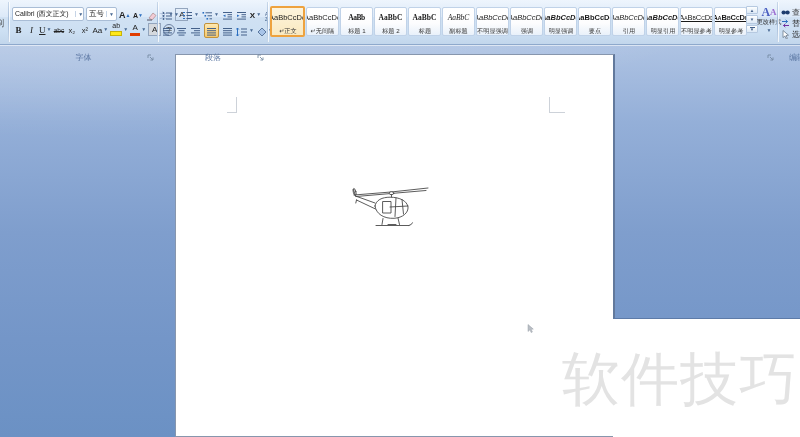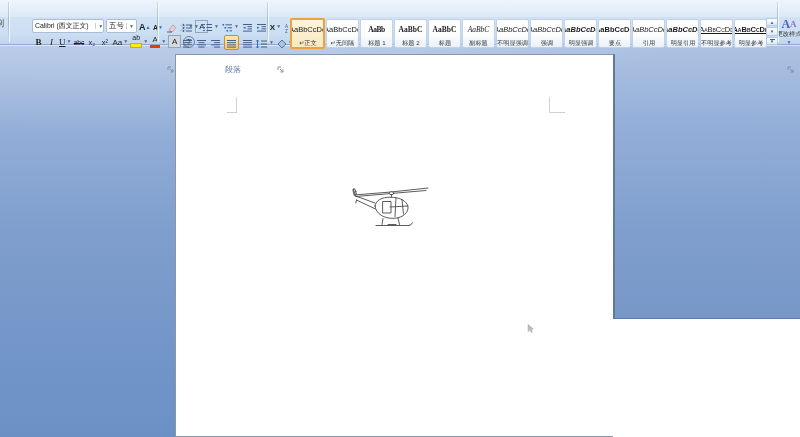--- a/index.html
+++ b/index.html
@@ -4,21 +4,21 @@
 <style>
   html,body{margin:0;padding:0;background:#fff;}
   #stage{position:relative;width:800px;height:437px;overflow:hidden;font-family:"Liberation Sans",sans-serif;}
 
   
   .ribbon{position:absolute;left:0;top:0;width:800px;height:44px;z-index:10;
     background:linear-gradient(#eef5fd 0%,#dce9f8 38%,#d0e1f3 40%,#cde0f3 70%,#c2d6ec 100%);
     border-bottom:1px solid #8ea9cc;box-shadow:0 1px 0 rgba(255,255,255,.55);}
   .gsep{position:absolute;top:2px;bottom:2px;width:1px;
     background:linear-gradient(#c9d8ea,#9fb8d6 50%,#c9d8ea);box-shadow:1px 0 0 rgba(255,255,255,.75);}
-  .grp{position:absolute;top:16px;height:59px;margin-left:20px;}
+  .grp{position:absolute;top:4px;height:59px;}
   .grp-label{position:absolute;bottom:0;left:0;right:0;text-align:center;font-size:8px;line-height:11px;color:#5a76a2;white-space:nowrap;}
   .launcher{position:absolute;bottom:2px;right:3px;opacity:.85;}
   .frow{position:absolute;display:flex;align-items:center;gap:2px;}
   .cmb{display:flex;align-items:center;height:12px;background:#fff;border:1px solid #a9bdd6;border-radius:2px;font-size:7.5px;color:#222;padding:0 2px;white-space:nowrap;}
   .car{margin-left:2px;padding-left:2px;border-left:1px solid #c6d4e6;font-size:5px;color:#4a6a94;}
   .ric{height:13px;min-width:11px;display:inline-flex;align-items:flex-end;justify-content:center;font-size:9px;color:#222;position:relative;line-height:11px;}
   .dar{font-size:5px;color:#4a6a94;margin-left:1px;align-self:center;}
   .serif{font-family:"Liberation Serif",serif;}
   .hl-btn{background:linear-gradient(#fee8b0,#fbd98d 45%,#f6c96d);border:1px solid #c2923b;border-radius:2px;padding:0 1px;}
   .boxA{border:1px solid #93a5bd;width:11px;height:11px;display:inline-flex;align-items:center;justify-content:center;font-size:8px;}
@@ -140,20 +140,21 @@
             </span>
           <span class="dar">▼</span>
         </span>
         <span class="ric">
           <span class="boxA" style="background:#d5d9de">A</span>
         </span>
         <span class="ric">
           <span class="circA">字</span>
         </span>
       </div>
+      <div class="grp-label">字体</div>
       <svg class="launcher" width="7" height="7">
           <path d="M1,1 H4 M1,1 V4 M3,3 L6,6 M6,3.4 V6 H3.4" stroke="#73879f" fill="none" stroke-width="1"></path>
         </svg>
     </div>
 
     <div class="gsep" style="left:157px"></div>
 
     <div class="grp" style="left:159px;width:108px">
       <div class="frow" style="top:4px;left:3px;gap:3px">
         <span class="ric">
@@ -397,18 +398,19 @@
         <path d="M31,36.5 L30,42.5"></path>
         <path d="M46,36 L47.5,42.5"></path>
         <path d="M24,43.5 L57,43.5"></path>
         <path d="M57,43.5 Q60,42.8 60.5,40.8"></path>
         <path d="M36,42.5 L44,42.5"></path>
       </g>
     </svg>
   </div>
 
   <div class="white-corner"></div>
+  <div class="watermark">软件技巧</div>
 
   <svg class="cursor" width="8" height="10" viewBox="0 0 8 10">
     <path d="M1,0.5 L1,7.5 L2.9,5.8 L4.2,8.6 L5.4,8 L4.1,5.3 L6.3,5.1 Z" fill="#b9bec5" stroke="#9aa0a8" stroke-width="0.5"></path>
   </svg>
 
 </div>
 
 </body></html>

